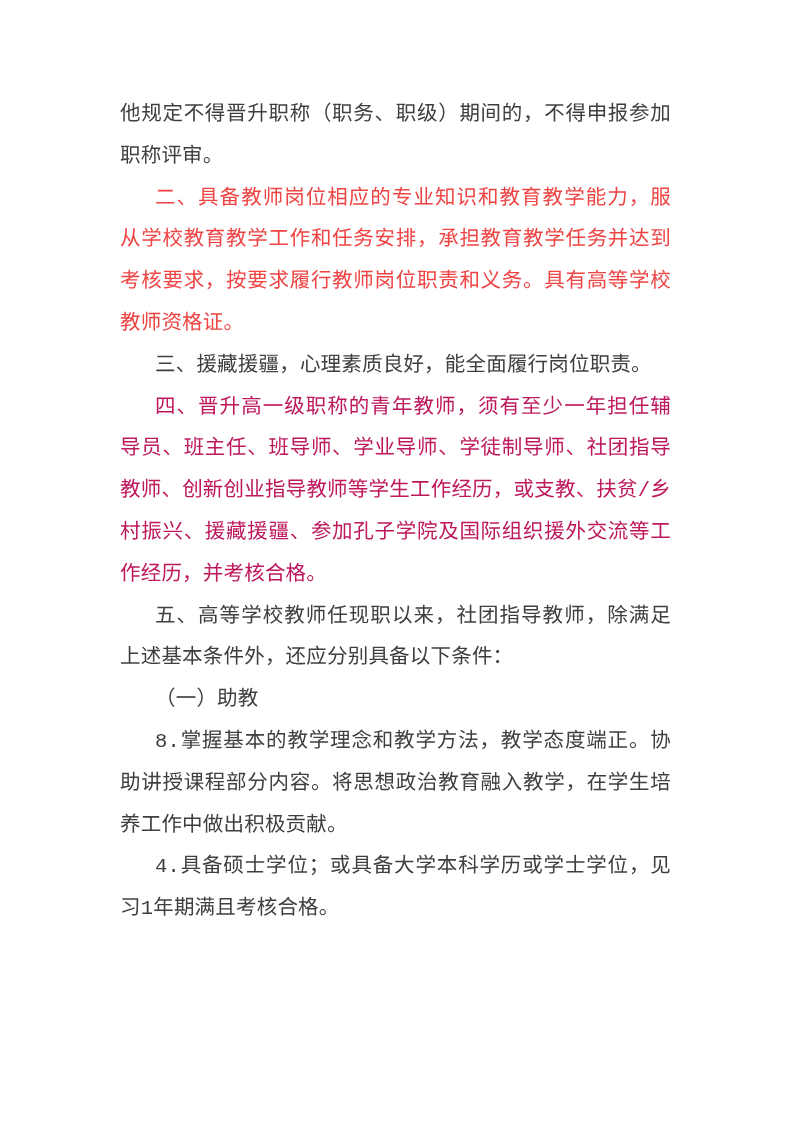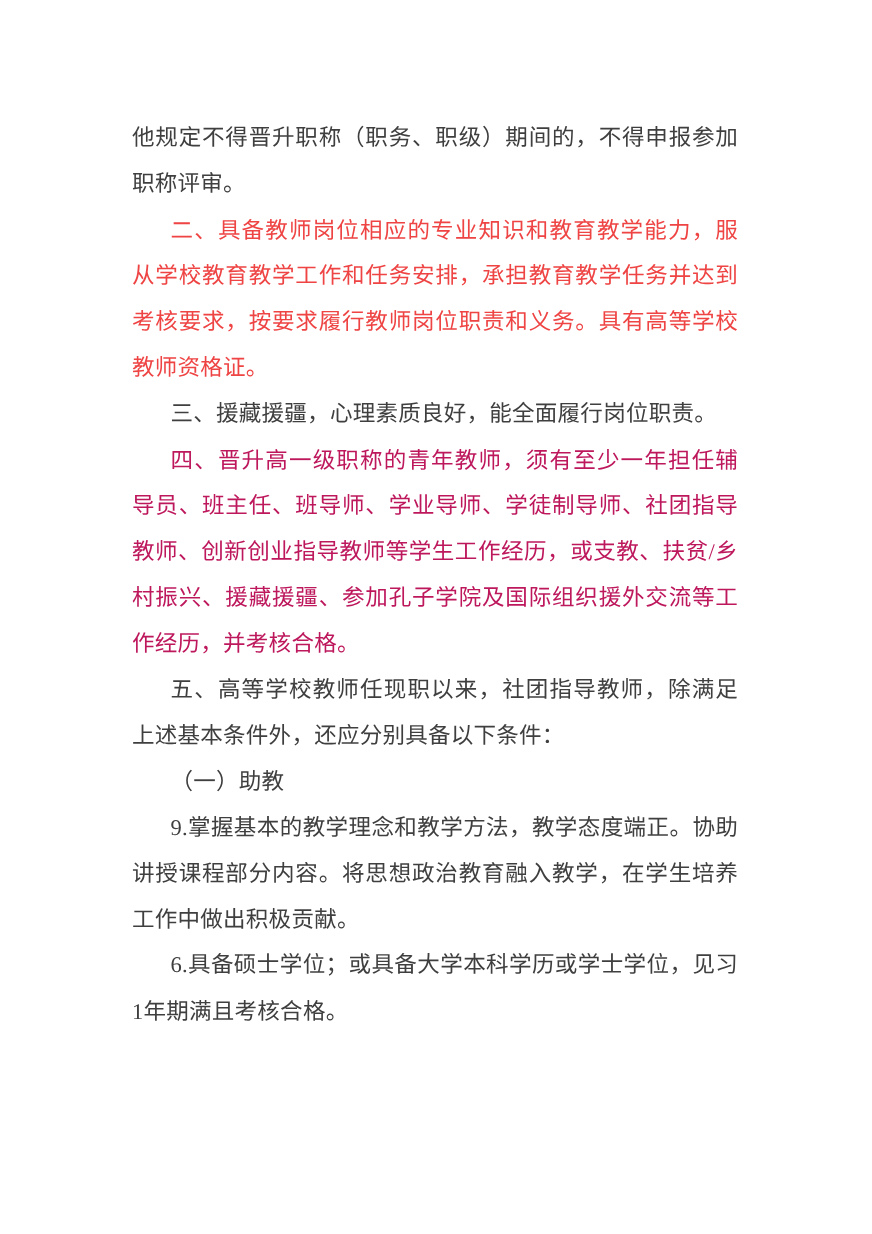--- a/index.html
+++ b/index.html
@@ -16,22 +16,23 @@
   }
   .page {
     position: relative;
     width: 793px;
     height: 1122px;
     background: #ffffff;
   }
   .content {
     position: absolute;
     left: 120px;
-    top: 106px;
+    top: 94px;
     width: 551px;
+    font-family: Liberation Mono, monospace;
   }
   p.para {
     margin: 0;
     padding: 0;
     font-size: 20.5px;
     line-height: 41.8px;
     letter-spacing: 0.2px;
     color: #3f3f3f;
     text-align: justify;
     text-justify: inter-ideograph;
@@ -46,16 +47,16 @@
 <body style="background: rgb(255, 255, 255);">
 
 <div class="page">
   <div class="content">
     <p class="para continuation" style="color: rgb(63, 63, 63);">他规定不得晋升职称（职务、职级）期间的，不得申报参加职称评审。</p>
     <p class="para" style="color: #ef4444;">二、具备教师岗位相应的专业知识和教育教学能力，服从学校教育教学工作和任务安排，承担教育教学任务并达到考核要求，按要求履行教师岗位职责和义务。具有高等学校教师资格证。</p>
     <p class="para" style="color: rgb(63, 63, 63);">三、援藏援疆，心理素质良好，能全面履行岗位职责。</p>
     <p class="para" style="color: #be185d;">四、晋升高一级职称的青年教师，须有至少一年担任辅导员、班主任、班导师、学业导师、学徒制导师、社团指导教师、创新创业指导教师等学生工作经历，或支教、扶贫/乡村振兴、援藏援疆、参加孔子学院及国际组织援外交流等工作经历，并考核合格。</p>
     <p class="para" style="color: rgb(63, 63, 63);">五、高等学校教师任现职以来，社团指导教师，除满足上述基本条件外，还应分别具备以下条件：</p>
     <p class="para" style="color: rgb(63, 63, 63);">（一）助教</p>
-    <p class="para" style="color: rgb(63, 63, 63);">9.掌握基本的教学理念和教学方法，教学态度端正。协助讲授课程部分内容。将思想政治教育融入教学，在学生培养工作中做出积极贡献。</p>
-    <p class="para" style="color: rgb(63, 63, 63);">6.具备硕士学位；或具备大学本科学历或学士学位，见习1年期满且考核合格。</p>
+    <p class="para" style="color: rgb(63, 63, 63);">8.掌握基本的教学理念和教学方法，教学态度端正。协助讲授课程部分内容。将思想政治教育融入教学，在学生培养工作中做出积极贡献。</p>
+    <p class="para" style="color: rgb(63, 63, 63);">4.具备硕士学位；或具备大学本科学历或学士学位，见习1年期满且考核合格。</p>
   </div>
 </div>
 
 </body></html>

